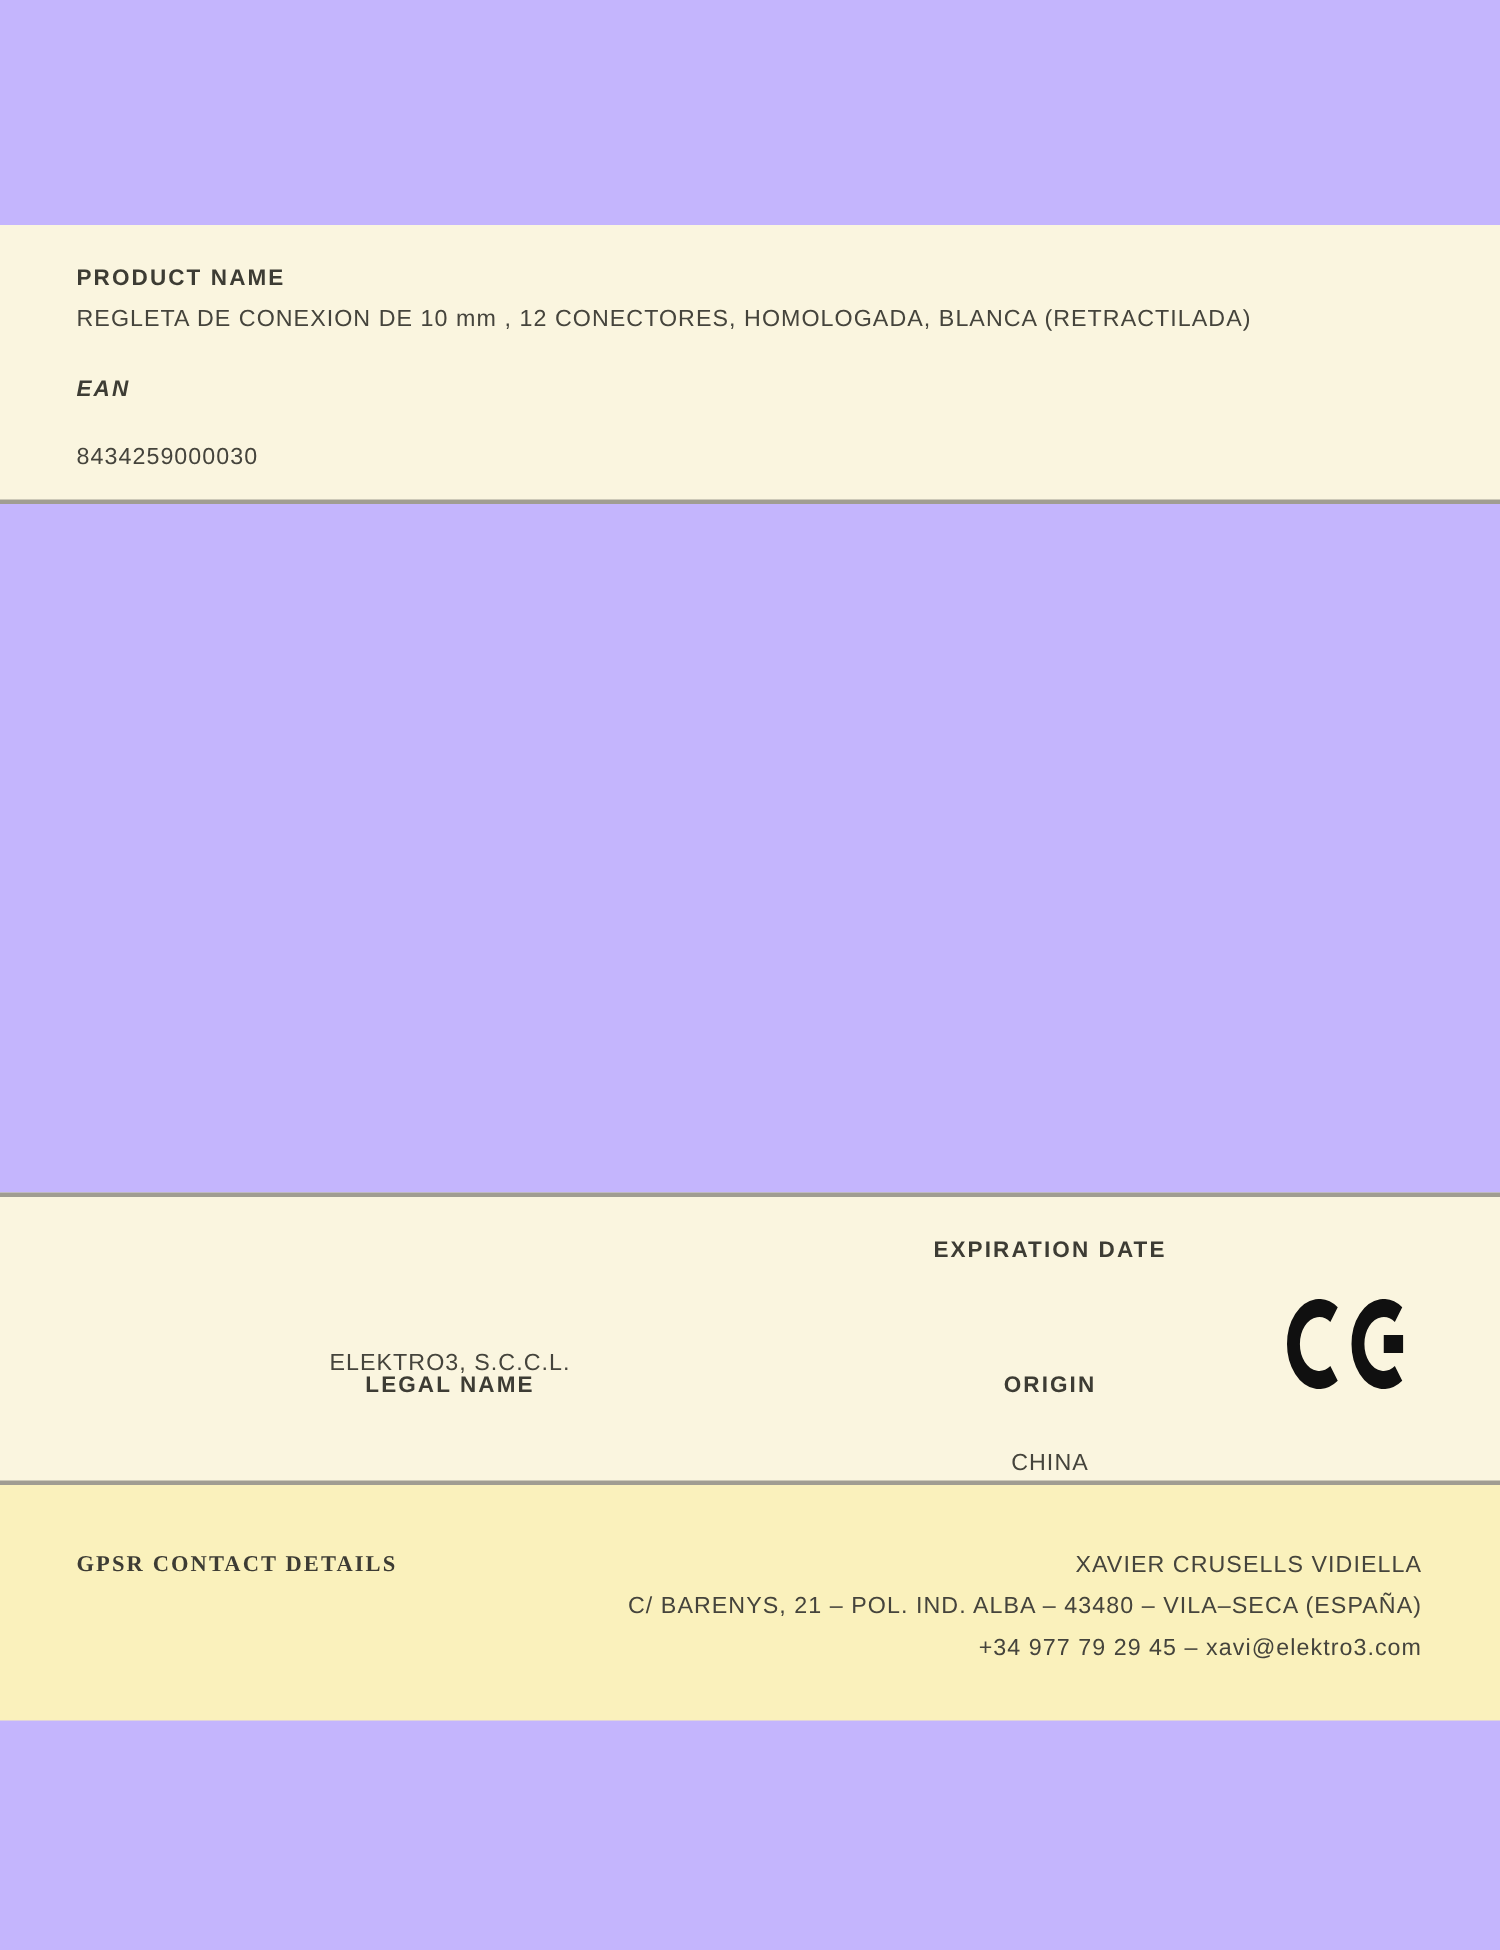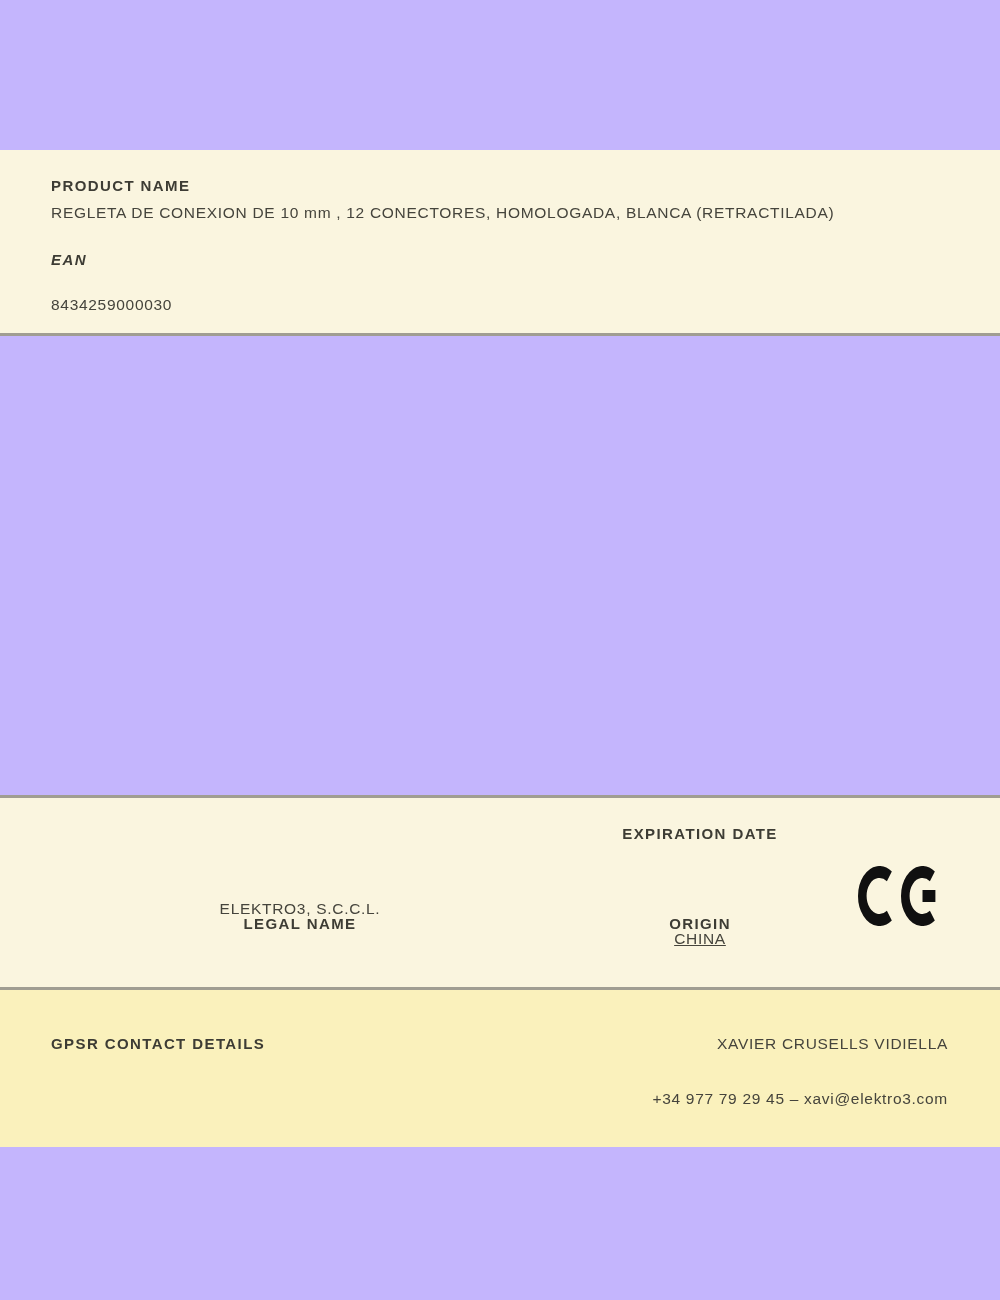--- a/index.html
+++ b/index.html
@@ -94,35 +94,36 @@
 
 
   <div class="txt label cell cell-right" style="top:825px;">EXPIRATION DATE</div>
 
   <div class="txt label cell cell-left" style="top:915px;">LEGAL NAME</div>
 
   <div class="txt value cell cell-left" style="top:900px;">ELEKTRO3, S.C.C.L.</div>
 
   <div class="txt label cell cell-right" style="top:915px;">ORIGIN</div>
 
-  <div class="txt value cell cell-right" style="top:930px;text-decoration:underline;">CHINA</div>
+  <div class="txt value cell cell-right" style="top:967px;">CHINA</div>
 
   <div id="ce-mark">
     <svg width="86" height="60" viewBox="0 0 120 60" preserveAspectRatio="none" xmlns="http://www.w3.org/2000/svg" aria-hidden="true">
 
       <path d="M 43.77 10.34 A 24 24 0 1 0 43.77 49.66" fill="none" stroke="#101010" stroke-width="12" stroke-linecap="butt"></path>
 
       <path d="M 103.77 10.34 A 24 24 0 1 0 103.77 49.66" fill="none" stroke="#101010" stroke-width="12" stroke-linecap="butt"></path>
 
       <path d="M 90 30 H 108" fill="none" stroke="#101010" stroke-width="12" stroke-linecap="butt"></path>
     </svg>
   </div>
 
   <div class="band yellow" id="band-gpsr"></div>
 
-  <div class="txt label" style="left:51px; top:1035px;">GPSR CONTACT DETAILS</div>
+  <div class="txt label" style="left:51px; top:1035px;font-family:Liberation Serif, serif;">GPSR CONTACT DETAILS</div>
 
   <div class="txt value right-align" style="top:1035px;">XAVIER CRUSELLS VIDIELLA</div>
 
+  <div class="txt value right-align" style="top:1062px;">C/ BARENYS, 21 – POL. IND. ALBA – 43480 – VILA–SECA (ESPAÑA)</div>
 
   <div class="txt value right-align" style="top:1090px;">+34 977 79 29 45 – xavi@elektro3.com</div>
 
 </div>
 
 </body></html>

